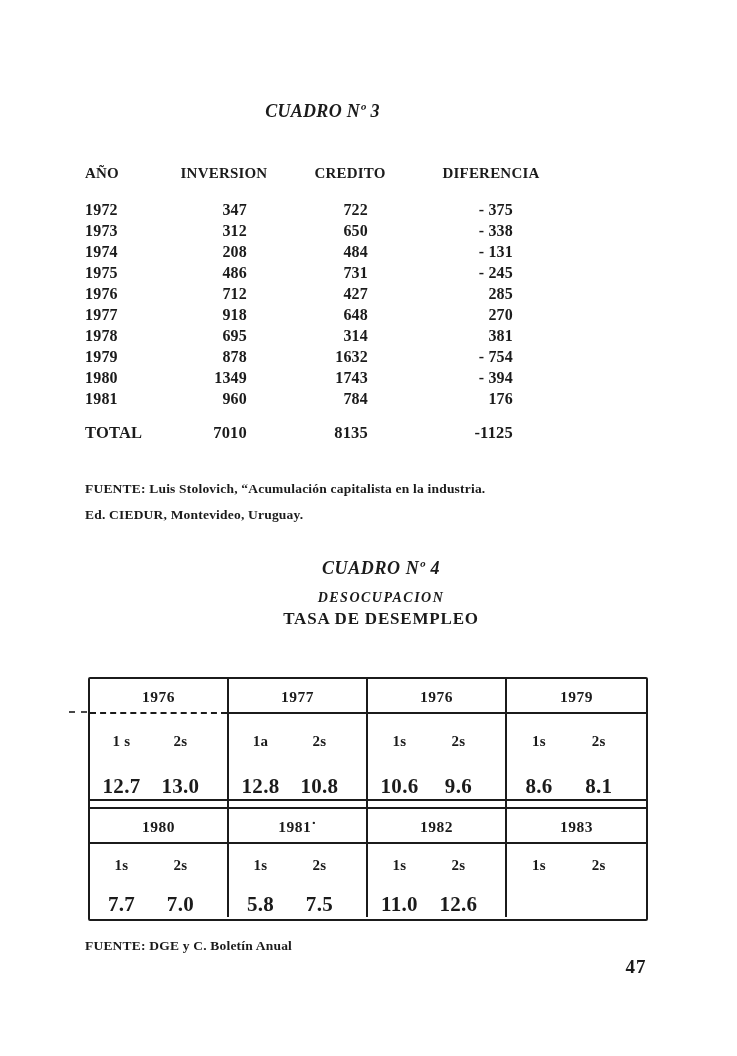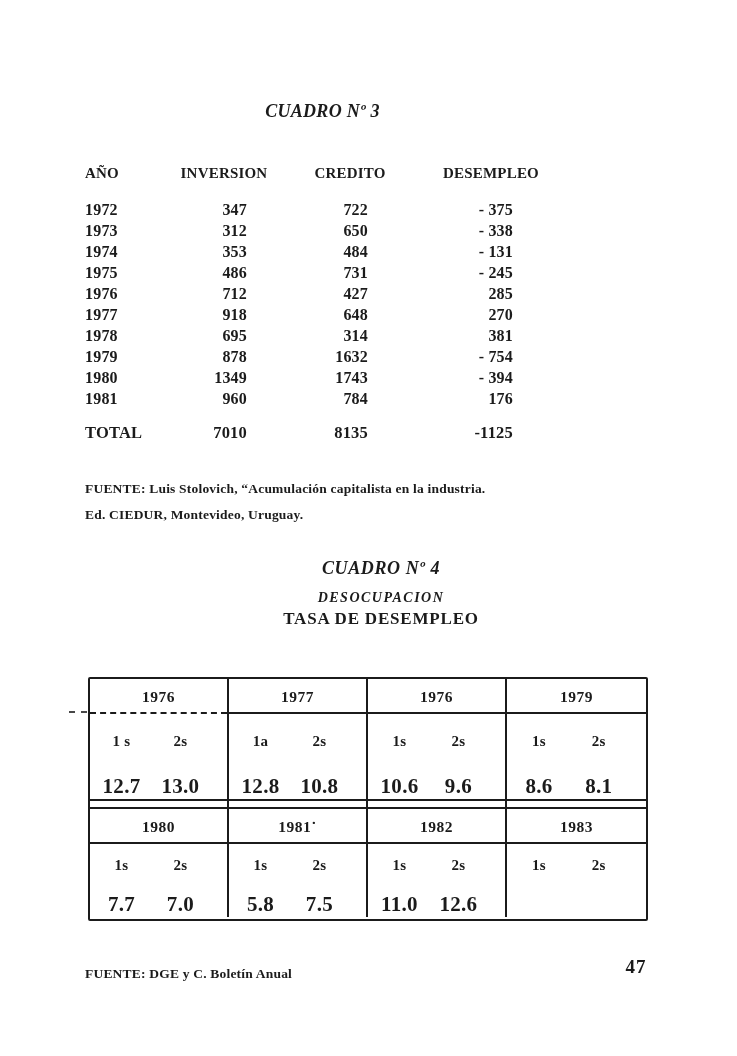--- a/index.html
+++ b/index.html
@@ -16,21 +16,21 @@
     grid-template-columns:80px 118px 134px 148px;}
   .table1 .th{font-weight:700; font-size:15px; padding-bottom:17px; letter-spacing:.2px;}
   .th.ca{text-align:left;} .th.cb,.th.cc,.th.cd{text-align:center;}
   .table1 .td{font-weight:700; font-size:16px; line-height:21px; letter-spacing:.2px;}
   .td.ca{text-align:left;}
   .td.cb{text-align:right; padding-right:36px;}
   .td.cc{text-align:right; padding-right:49px;}
   .td.cd{text-align:right; padding-right:52px;}
   .td.tt{padding-top:13px; font-size:16.5px;}
   .fuente{position:absolute; left:85px; font-weight:700; font-size:13.5px; letter-spacing:.2px;}
-  .f1{top:481px;} .f2{top:507px;} .f3{top:938px;margin-top:28px;}
+  .f1{top:481px;} .f2{top:507px;} .f3{top:938px;}
   
   .t4-title{position:absolute; top:558px; left:26px; width:710px; text-align:center;
     font-style:italic; font-weight:700; font-size:18px; letter-spacing:.6px;}
   .t4-sub{position:absolute; top:590px; left:26px; width:710px; text-align:center;
     font-style:italic; font-weight:700; font-size:14px; letter-spacing:1.5px;}
   .t4-sub2{position:absolute; top:609px; left:26px; width:710px; text-align:center;
     font-weight:700; font-size:17px; letter-spacing:.8px;}
   
   .table2{position:absolute; left:88px; top:677px; width:560px; height:244px;
     border:2.5px solid var(--ink); box-sizing:border-box; border-radius:2px;}
@@ -64,34 +64,34 @@
 <body>
 
 <div class="sheet">
 
   <div class="t3-title">CUADRO Nº 3</div>
 
   <div class="table1">
     <div class="th ca">AÑO</div>
     <div class="th cb">INVERSION</div>
     <div class="th cc">CREDITO</div>
-    <div class="th cd">DESEMPLEO</div>
+    <div class="th cd">DIFERENCIA</div>
 
     <div class="td ca">1972</div>
     <div class="td cb">347</div>
     <div class="td cc">722</div>
     <div class="td cd">- 375</div>
 
     <div class="td ca">1973</div>
     <div class="td cb">312</div>
     <div class="td cc">650</div>
     <div class="td cd">- 338</div>
 
     <div class="td ca">1974</div>
-    <div class="td cb">353</div>
+    <div class="td cb">208</div>
     <div class="td cc">484</div>
     <div class="td cd">- 131</div>
 
     <div class="td ca">1975</div>
     <div class="td cb">486</div>
     <div class="td cc">731</div>
     <div class="td cd">- 245</div>
 
     <div class="td ca">1976</div>
     <div class="td cb">712</div>

